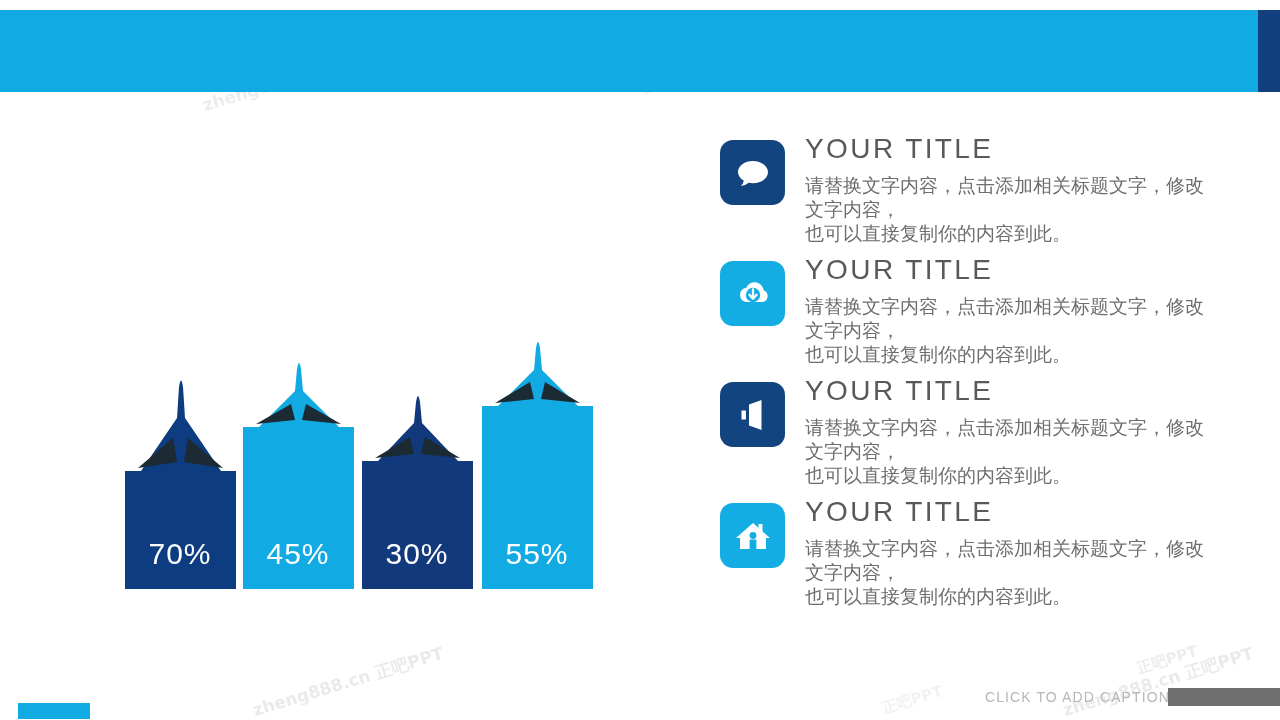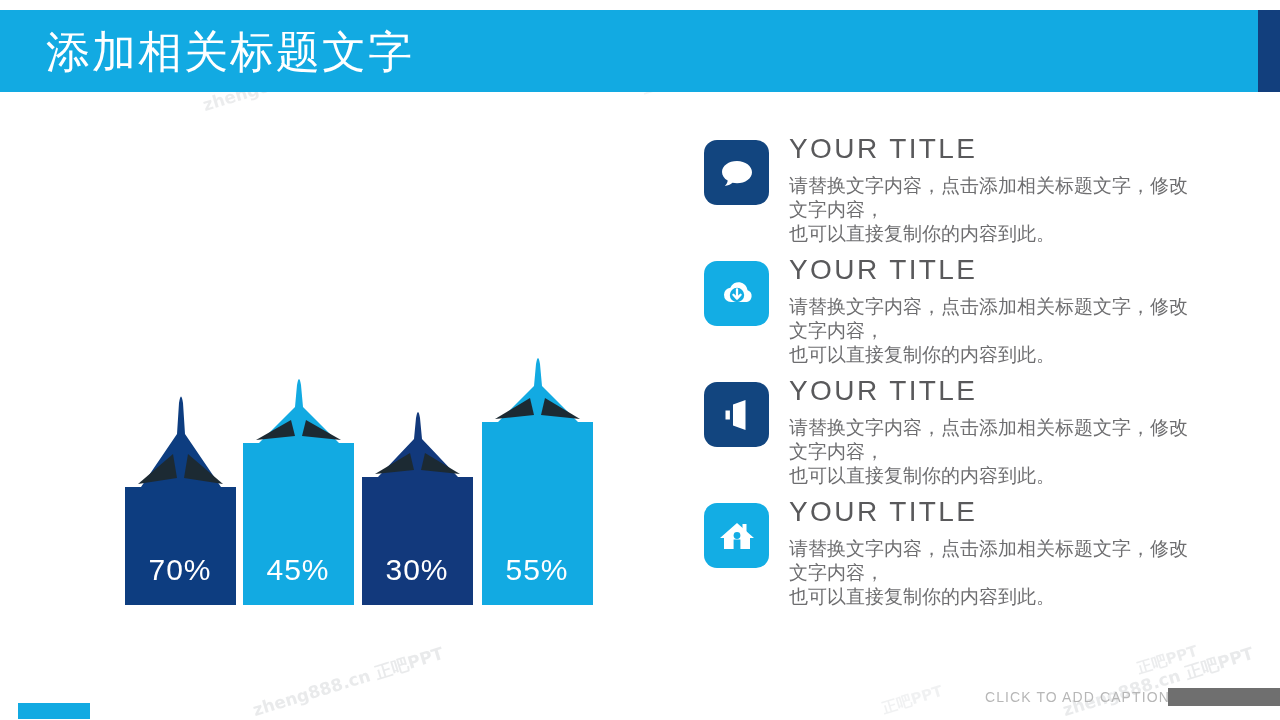--- a/index.html
+++ b/index.html
@@ -28,29 +28,29 @@
   
   .header{position:absolute;left:0;top:10px;width:1280px;height:82px;background:#12aae2;}
   .header-accent{position:absolute;right:0;top:10px;width:22px;height:82px;background:#123f7d;}
   .header-title{
     position:absolute;left:46px;top:26px;
     font-size:44px;line-height:52px;color:#ffffff;letter-spacing:2px;
     font-family:"DejaVu Sans","Liberation Sans",sans-serif;font-weight:400;
   }
 
   
-  .chart{position:absolute;left:60px;top:240px;width:600px;height:400px;}
+  .chart{position:absolute;left:60px;top:224px;width:600px;height:400px;}
   .chart svg{display:block;}
   .bar-label{
     font-family:"Liberation Sans","DejaVu Sans",sans-serif;
     font-size:30px;fill:#ffffff;font-weight:300;letter-spacing:1px;
   }
 
   
-  .list{position:absolute;left:704px;top:132px;width:500px;}
+  .list{position:absolute;left:720px;top:132px;width:500px;}
   .item{position:relative;min-height:121px;}
   .item .ico{
     position:absolute;left:0;top:8px;width:65px;height:65px;border-radius:13px;
     display:flex;align-items:center;justify-content:center;
   }
   .ico.navy{background:#12457f;}
   .ico.cyan{background:#13ade4;}
   .ico svg{display:block;}
   .item .txt{margin-left:85px;padding-top:0;}
   .it-title{
@@ -81,21 +81,20 @@
   <div class="wm w1">zheng888.cn 正吧PPT</div>
   <div class="wm w2">zheng888.cn 正吧PPT</div>
   <div class="wm w3">zheng888.cn 正吧PPT</div>
   <div class="wm w4">zheng888.cn 正吧PPT</div>
   <div class="wm w5">正吧PPT</div>
   <div class="wm w6">正吧PPT</div>
   <div class="wm w7">正吧PPT</div>
 
   <div class="header"></div>
   <div class="header-accent"></div>
-  <div class="header-title">添加相关标题文字</div>
 
   <div class="chart">
     <svg width="600" height="400" viewBox="0 0 600 400">
 
       <g>
         <path d="M65,365 L65,247 L81,247 L117,194 L119,163 Q121,150 123,163 L125,194 L161,247 L176,247 L176,365 Z" fill="#0d3d80"></path>
         <path d="M78,244 L113,214 L117,238 Z" fill="#1c2a33"></path>
         <path d="M163,244 L128,214 L124,238 Z" fill="#1c2a33"></path>
         <text class="bar-label" x="120" y="340" text-anchor="middle">70%</text>
       </g>

